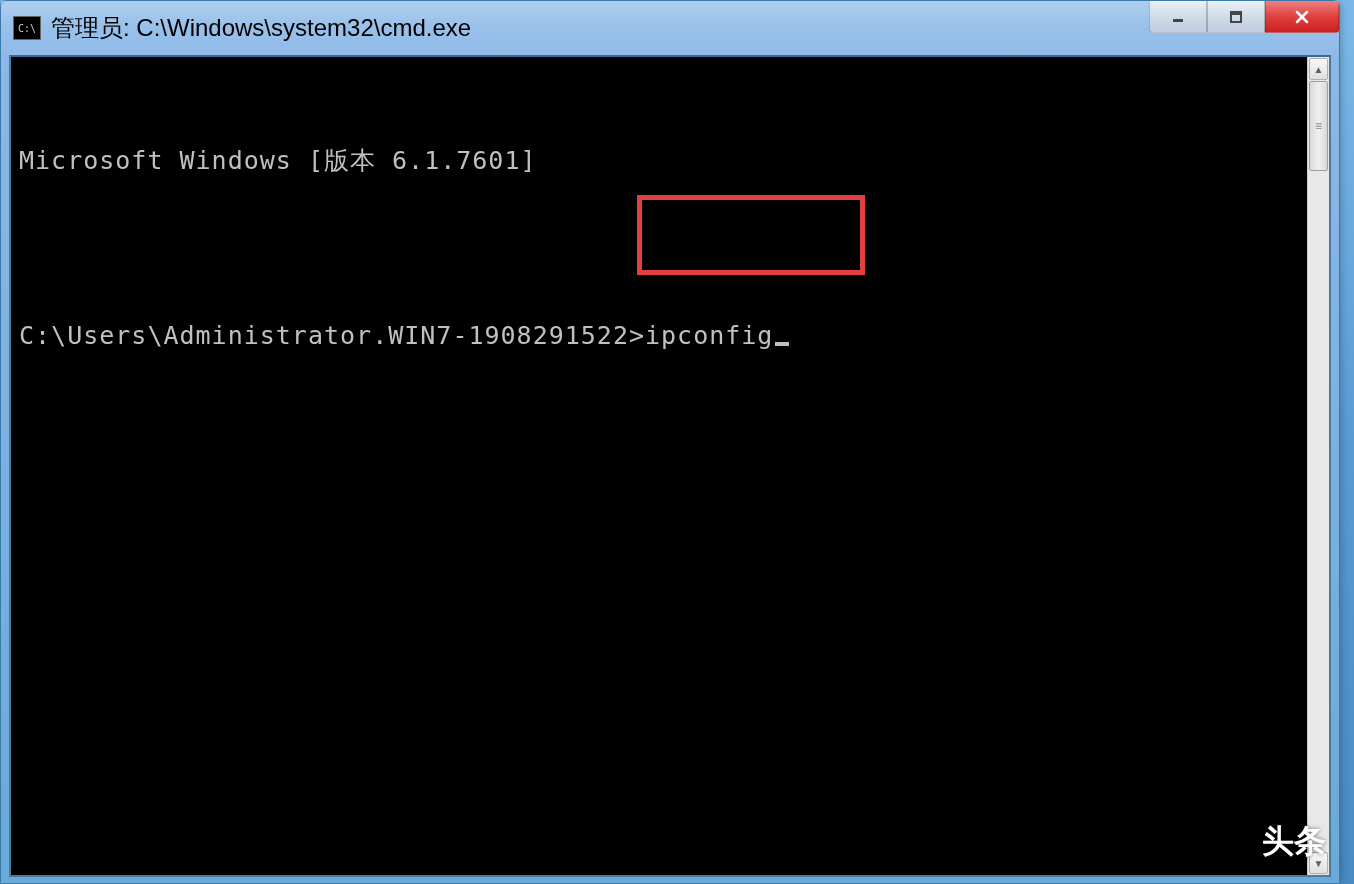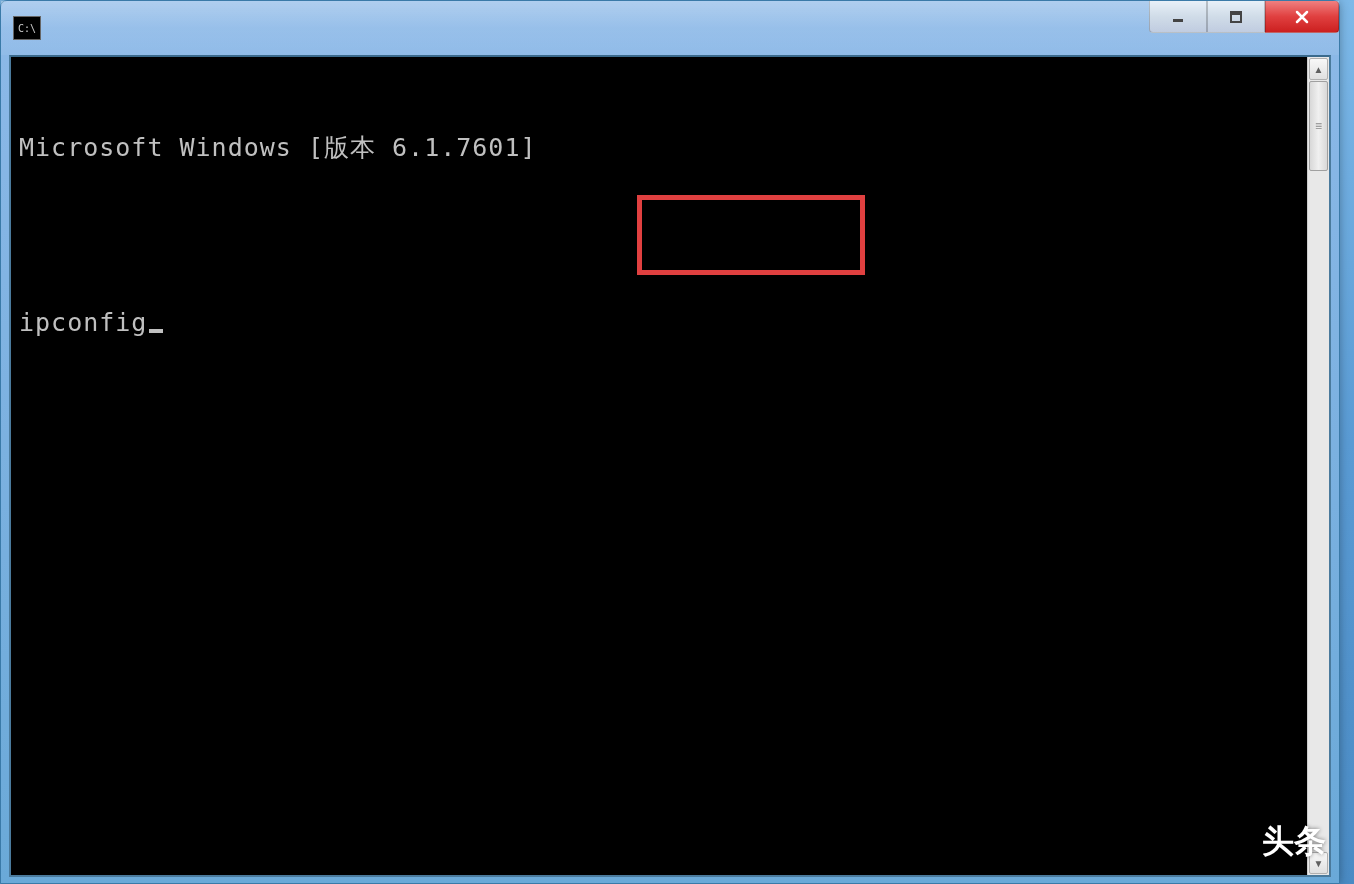--- a/index.html
+++ b/index.html
@@ -102,21 +102,21 @@
       height: 822px;
       background: #000;
       border: 2px solid #4a7a9c;
       border-top-color: #3a6a8c;
       position: relative;
       display: flex;
     }
     
     .console-content {
       flex: 1;
-      padding: 3px 0 0 8px;
+      padding: 16px 0 0 8px;
       font-family: "Consolas", "SimSun", monospace;
       font-size: 25px;
       color: #c0c0c0;
       line-height: 1.4;
       white-space: pre;
       letter-spacing: 1px;
     }
     
     .console-line {
       display: block;
@@ -214,20 +214,21 @@
     }
   </style>
 </head>
 <body>
 
 <div class="window">
   <div class="titlebar">
     <div class="titlebar-icon">
       <span>C:\</span>
     </div>
+    <div class="titlebar-text">管理员: C:\Windows\system32\cmd.exe</div>
     <div class="window-controls">
       <div class="ctrl-btn">
         <svg class="ctrl-icon" viewBox="0 0 16 16">
           <rect x="3" y="10" width="10" height="3" fill="#444"></rect>
         </svg>
       </div>
       <div class="ctrl-btn">
         <svg class="ctrl-icon" viewBox="0 0 16 16">
           <rect x="3" y="3" width="10" height="10" fill="none" stroke="#444" stroke-width="2"></rect>
           <rect x="3" y="3" width="10" height="3" fill="#444"></rect>
@@ -238,21 +239,21 @@
           <path d="M3 3 L13 13 M13 3 L3 13" stroke="#fff" stroke-width="2.5" stroke-linecap="round"></path>
         </svg>
       </div>
     </div>
   </div>
 
   <div class="console-area">
     <div class="console-content">
       <span class="console-line">Microsoft Windows [版本 6.1.7601]</span>
       <span class="console-line"></span>
-      <span class="console-line prompt-line"><span>ipconfig</span><span class="cursor"></span></span>
+      <span class="console-line prompt-line"><span>C:\Users\Administrator.WIN7-1908291522&gt;</span><span>ipconfig</span><span class="cursor"></span></span>
       <div class="highlight-box"></div>
     </div>
 
     <div class="scrollbar-vertical">
       <div class="scroll-arrow">
         <span class="arrow-glyph">▲</span>
       </div>
       <div class="scroll-track">
         <div class="scroll-thumb"></div>
       </div>

